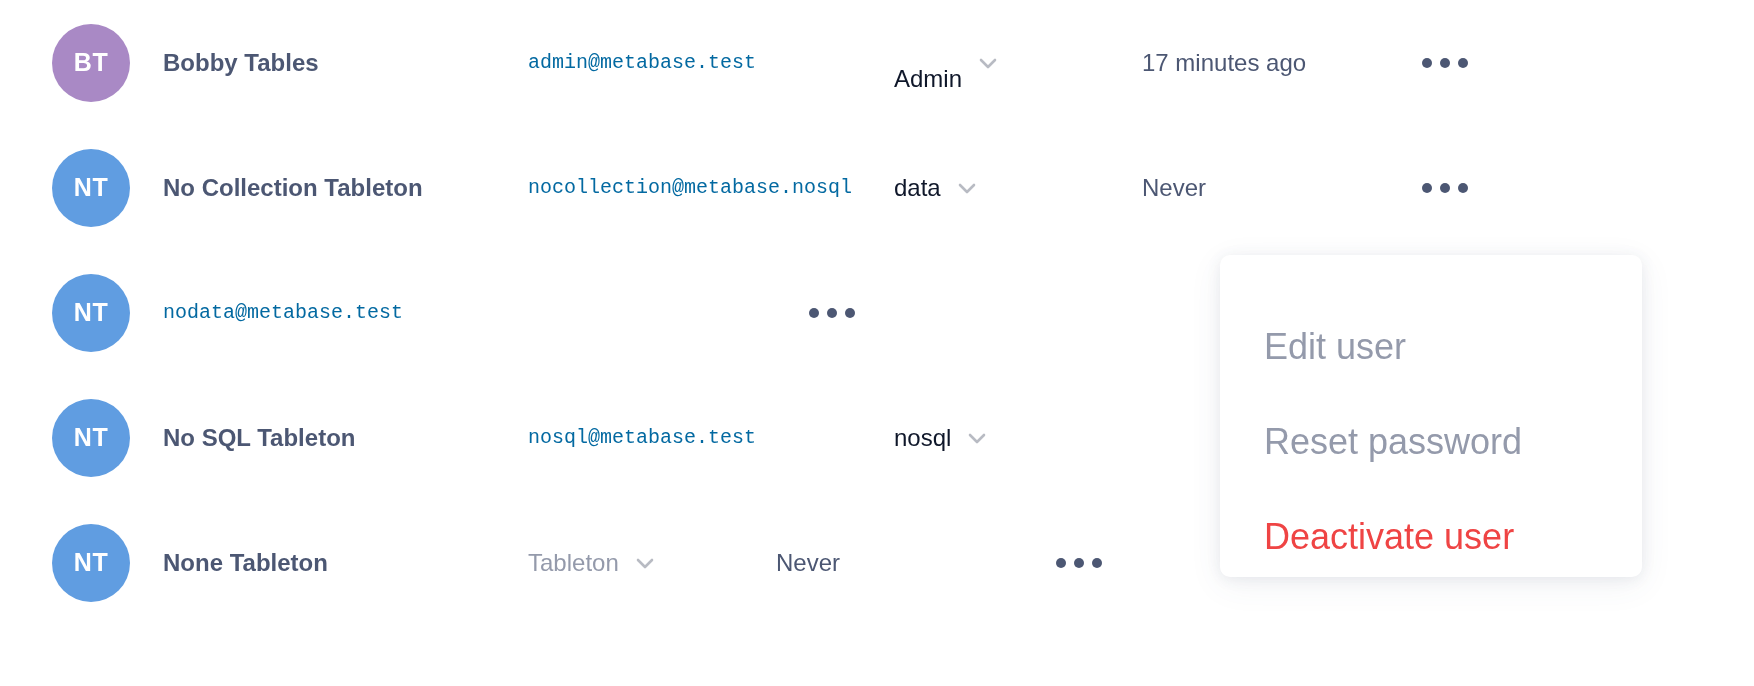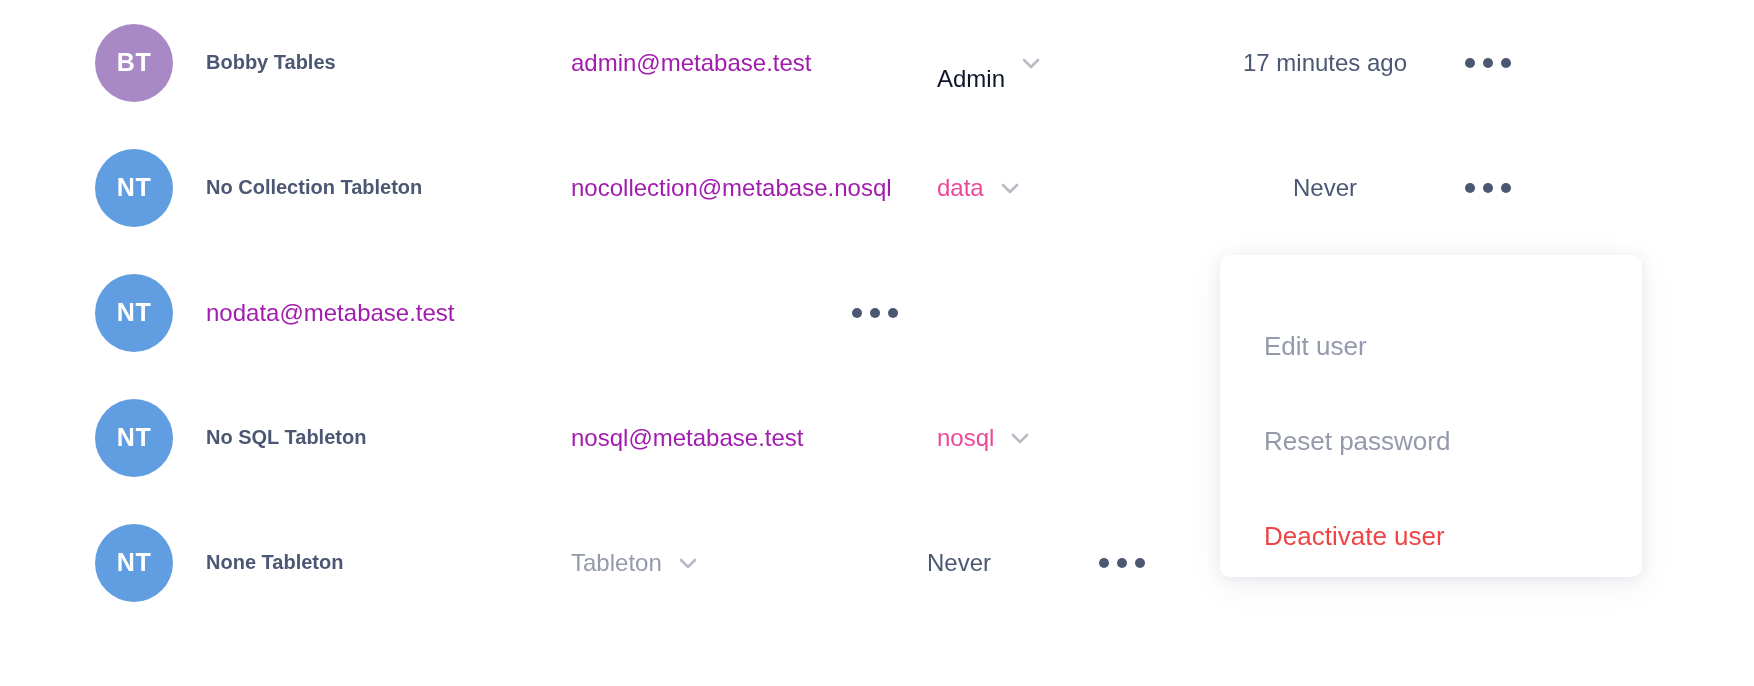--- a/index.html
+++ b/index.html
@@ -21,21 +21,21 @@
     top: 0;
     left: 0;
     width: 1754px;
   }
 
   .user-row {
     display: flex;
     align-items: center;
     height: 125px;
     box-sizing: border-box;
-    padding-left: 95px;
+    padding-left: 52px;
   }
 
   
   .cell-avatar {
     width: 111px;
     flex: 0 0 111px;
     display: flex;
     align-items: center;
   }
   .avatar {
@@ -49,60 +49,60 @@
     font-size: 25px;
     font-weight: bold;
     letter-spacing: 0.5px;
     user-select: none;
   }
 
   
   .cell-name {
     flex: 0 0 365px;
     color: #4c5773;
-    font-size: 20px;
+    font-size: 24px;
     font-weight: bold;
     white-space: nowrap;
   }
 
   
   .cell-email {
     flex: 0 0 366px;
-    color: #a21caf;
-    font-size: 24px;
-    white-space: nowrap;
+    color: #0369a1;
+    font-size: 20px;
+    white-space: nowrap;
+    font-family: Liberation Mono, monospace;
   }
 
   
   .cell-group {
     flex: 0 0 248px;
     display: flex;
     align-items: center;
     white-space: nowrap;
   }
   .group-label {
     font-size: 24px;
   }
   .group-label.admin   { color: #0f172a; margin-top: 32px; }
-  .group-label.link    { color: #ec4899; text-align: right; }
+  .group-label.link    { color: #0f172a; text-align: right; }
   .group-label.muted   { color: #949aab; }
   .chevron {
     margin-left: 14px;
     display: inline-flex;
     align-items: center;
   }
   .chevron svg { display: block; }
 
   
   .cell-login {
     flex: 0 0 280px;
     color: #4c5773;
     font-size: 24px;
     white-space: nowrap;
-    text-align: center;
   }
 
   
   .cell-actions {
     flex: 0 0 120px;
     display: flex;
     align-items: center;
   }
   .ellipsis {
     display: inline-flex;
@@ -131,21 +131,21 @@
                 0 8px 34px rgba(76, 87, 115, 0.07);
     box-sizing: border-box;
     padding-top: 44px;
     z-index: 20;
   }
   .menu-item {
     height: 95px;
     display: flex;
     align-items: center;
     padding-left: 44px;
-    font-size: 26px;
+    font-size: 36px;
     cursor: pointer;
     box-sizing: border-box;
   }
   .menu-item.default { color: #949aab; }
   .menu-item.danger  { color: #ef4444; }
 </style>
 </head>
 <body>
 
 <div class="users-table">

